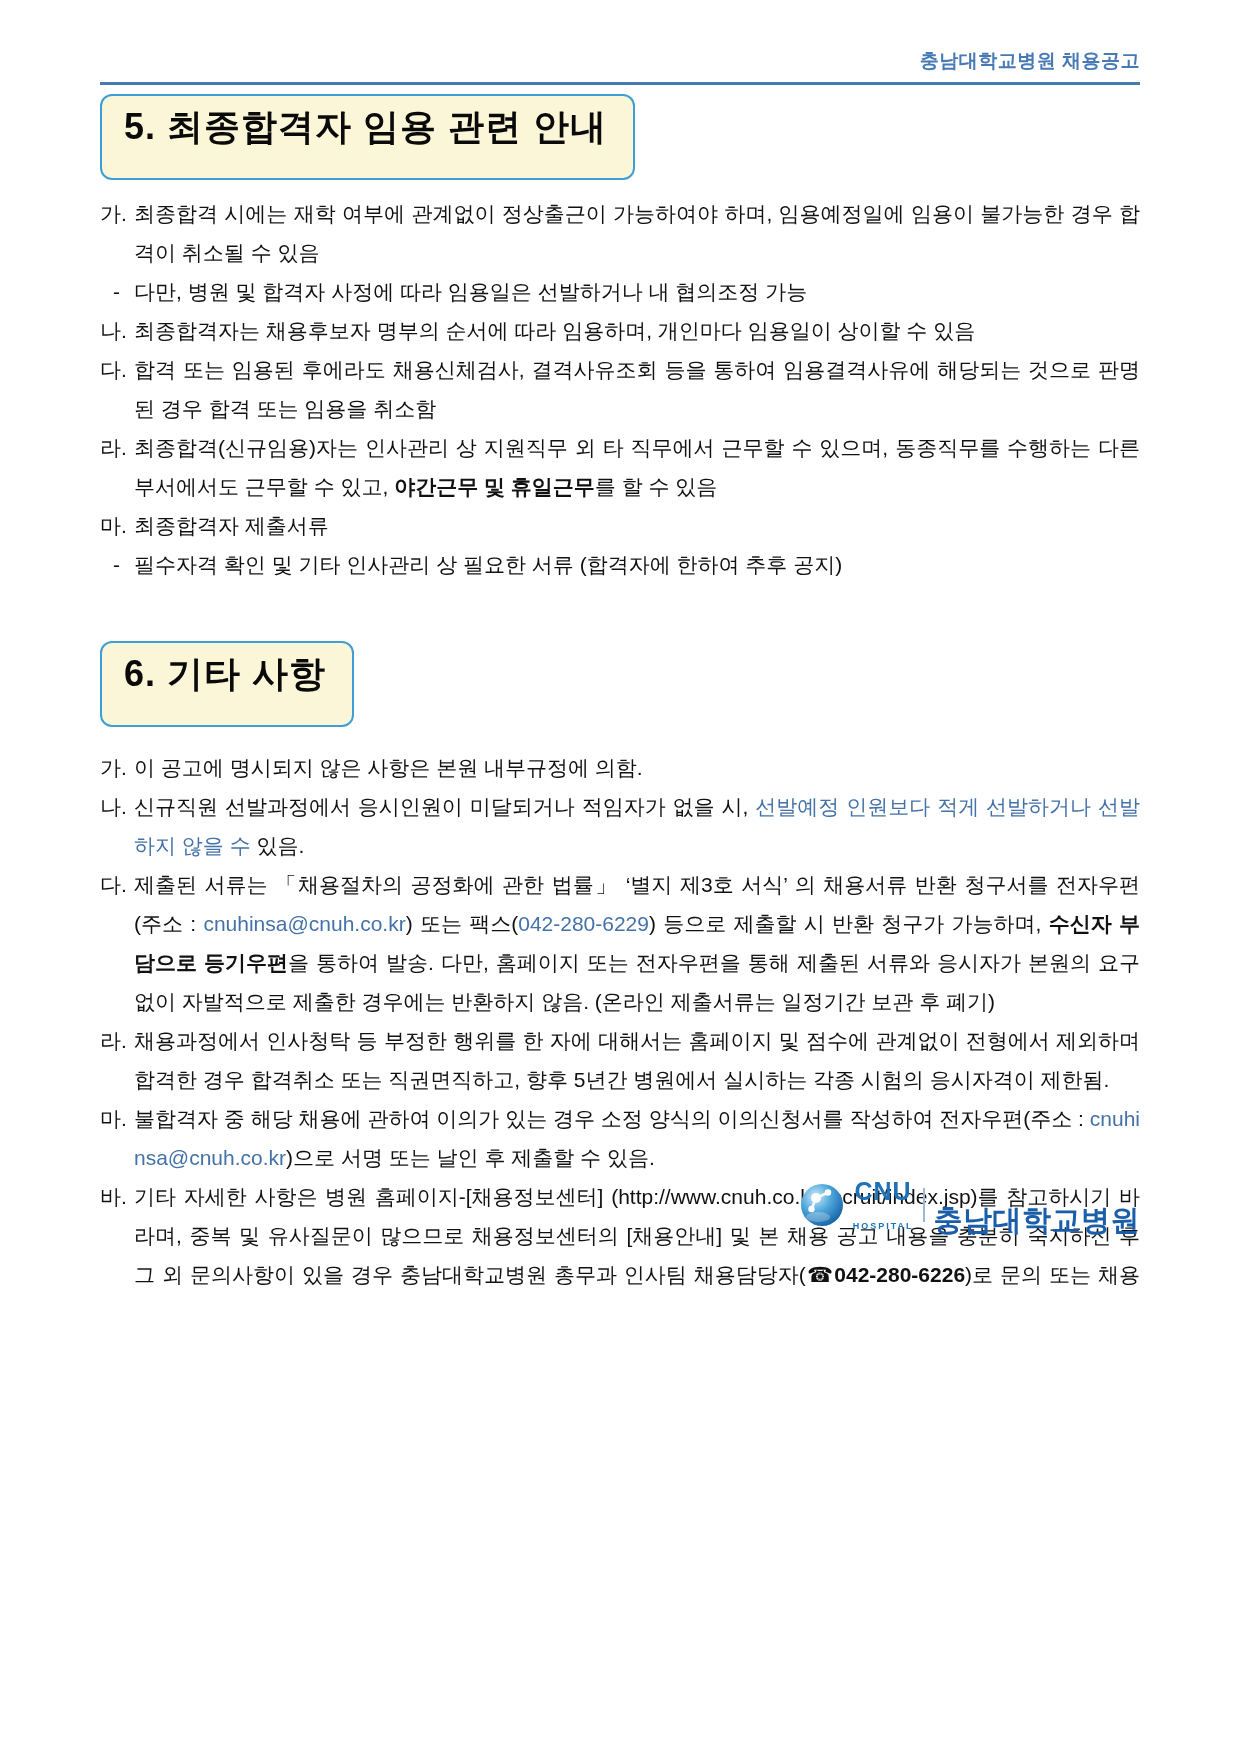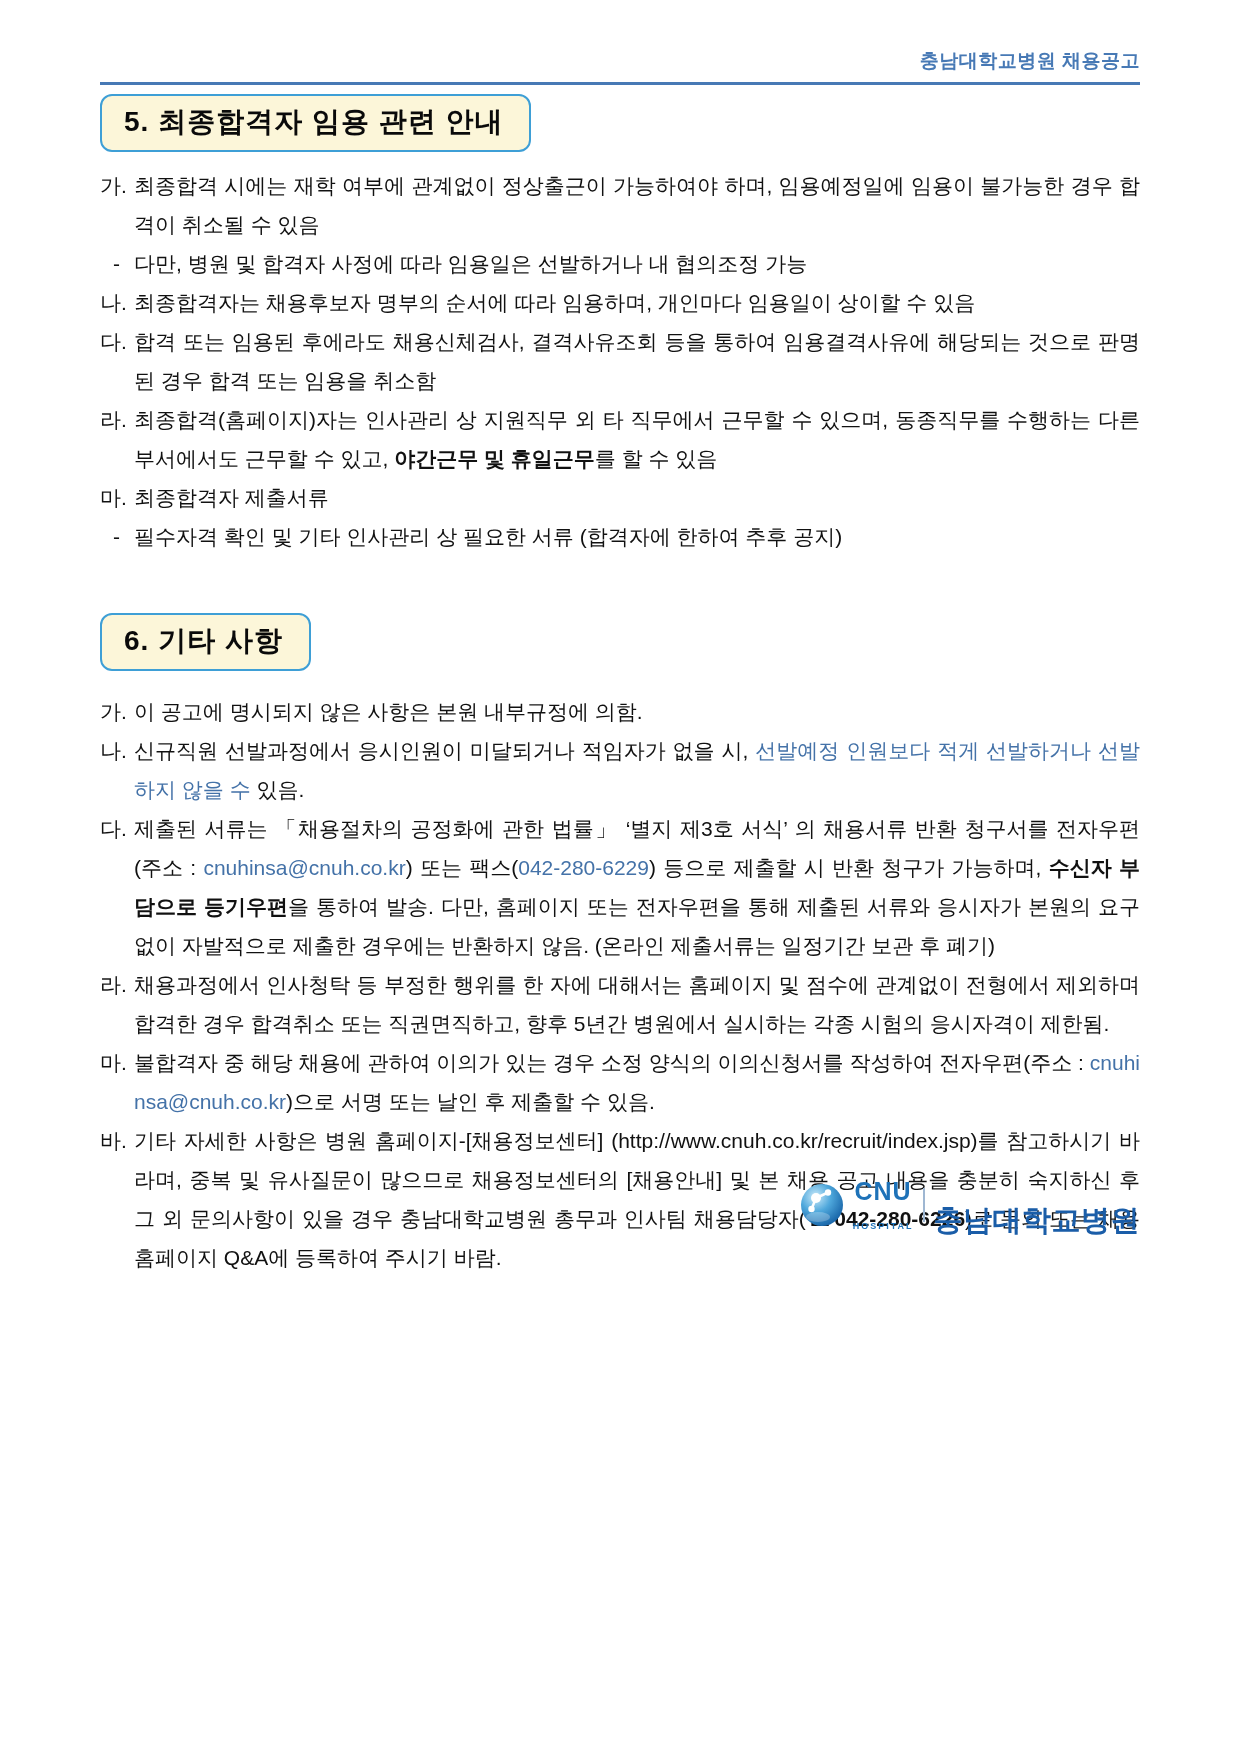--- a/index.html
+++ b/index.html
@@ -34,22 +34,22 @@
     height:3px;
     background:var(--accent);
     margin-top:8px;
   }
   .sec{display:block;}
   .sec-box{
     display:inline-block;
     background:var(--box-bg);
     border:2px solid var(--box-border);
     border-radius:12px;
-    padding:7px 26px 9px 22px;
-    font-size:28px;
+    padding:7px 26px 26px 22px;
+    font-size:36px;
     font-weight:bold;
     color:#0a0a0a;
     letter-spacing:1px;
   }
   .sec-box.first{margin-top:9px;}
   .sec-box-wrap.second{margin-top:57px;}
   .sec-body{
     margin-top:14px;
     font-size:21px;
     line-height:39px;
@@ -132,21 +132,21 @@
             <div class="item">
               <span class="marker">나.</span>
               <span class="text"><span>최종합격자는 채용후보자 명부의 순서에 따라 임용하며, 개인마다 임용일이 상이할 수 있음</span></span>
             </div>
             <div class="item">
               <span class="marker">다.</span>
               <span class="text"><span>합격 또는 임용된 후에라도 채용신체검사, 결격사유조회 등을 통하여 임용결격사유에 해당되는 것으로 판명된 경우 합격 또는 임용을 취소함</span></span>
             </div>
             <div class="item">
               <span class="marker">라.</span>
-              <span class="text"><span>최종합격(홈페이지)자는 인사관리 상 지원직무 외 타 직무에서 근무할 수 있으며, 동종직무를 수행하는 다른 부서에서도 근무할 수 있고, </span><span class="bold">야간근무 및 휴일근무</span><span>를 할 수 있음</span></span>
+              <span class="text"><span>최종합격(신규임용)자는 인사관리 상 지원직무 외 타 직무에서 근무할 수 있으며, 동종직무를 수행하는 다른 부서에서도 근무할 수 있고, </span><span class="bold">야간근무 및 휴일근무</span><span>를 할 수 있음</span></span>
             </div>
             <div class="item">
               <span class="marker">마.</span>
               <span class="text"><span>최종합격자 제출서류</span></span>
             </div>
             <div class="item sub">
               <span class="marker">-</span>
               <span class="text"><span>필수자격 확인 및 기타 인사관리 상 필요한 서류 (합격자에 한하여 추후 공지)</span></span>
             </div>
           </div>

